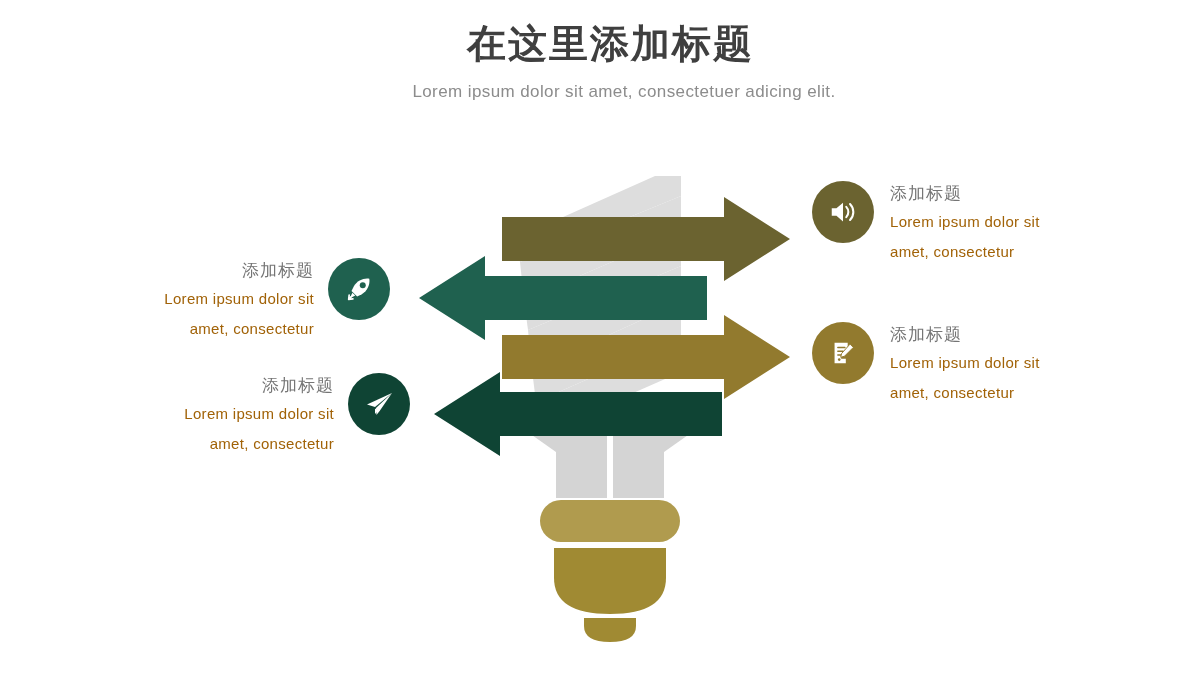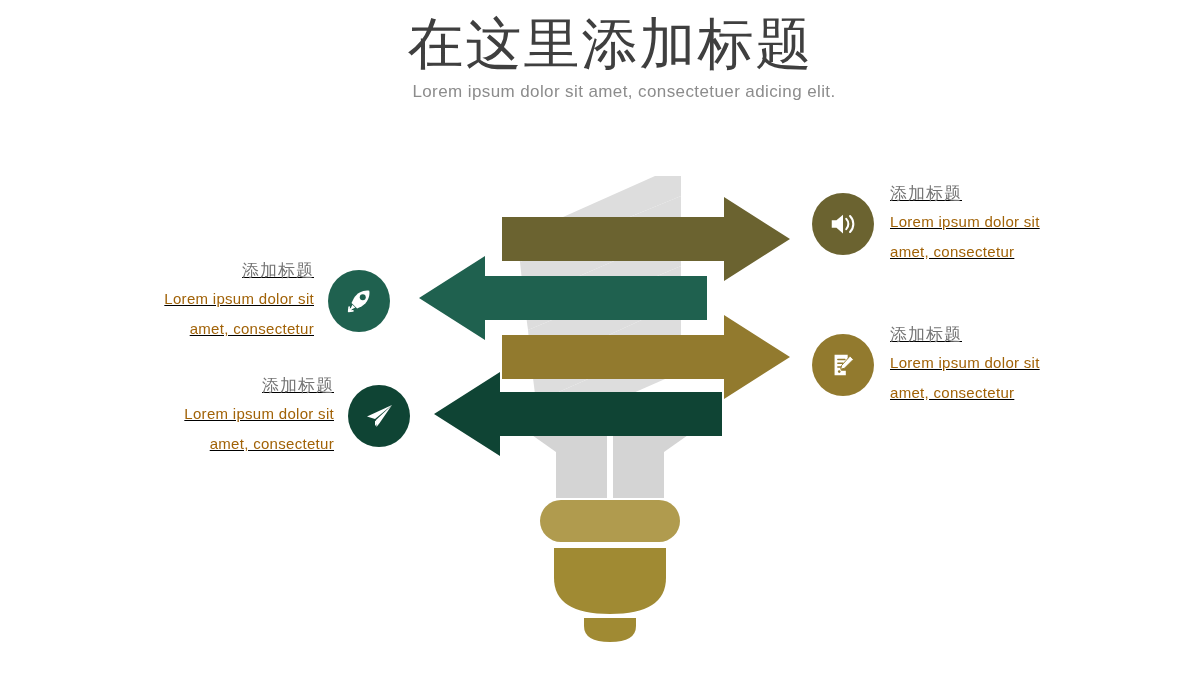--- a/index.html
+++ b/index.html
@@ -25,23 +25,23 @@
   
   .header {
     position: absolute;
     top: 18px;
     left: 0;
     width: 1200px;
     text-align: center;
   }
   .slide-title {
     font-family: "Liberation Serif", "DejaVu Serif", serif;
-    font-size: 56px;
+    font-size: 39px;
     line-height: 52px;
-    font-weight: 400;
+    font-weight: 700;
     color: #3f3f3f;
     letter-spacing: 2px;
     margin: 0;
     padding-left: 21px;
   }
   .slide-subtitle {
     font-size: 17px;
     line-height: 24px;
     font-weight: 400;
     color: #8c8c8c;
@@ -57,22 +57,21 @@
     top: 0;
     width: 1200px;
     height: 675px;
     pointer-events: none;
   }
 
   
   .info {
     position: absolute;
     display: flex;
-    align-items: center;
-    text-decoration: underline;
+    align-items: flex-start;
   }
   .info.left  { flex-direction: row; }
   .info.right { flex-direction: row; }
 
   .info-text {
     display: flex;
     flex-direction: column;
   }
   .info.left .info-text  { align-items: flex-end;   text-align: right; margin-right: 14px; }
   .info.right .info-text { align-items: flex-start; text-align: left;  margin-left: 16px; }

